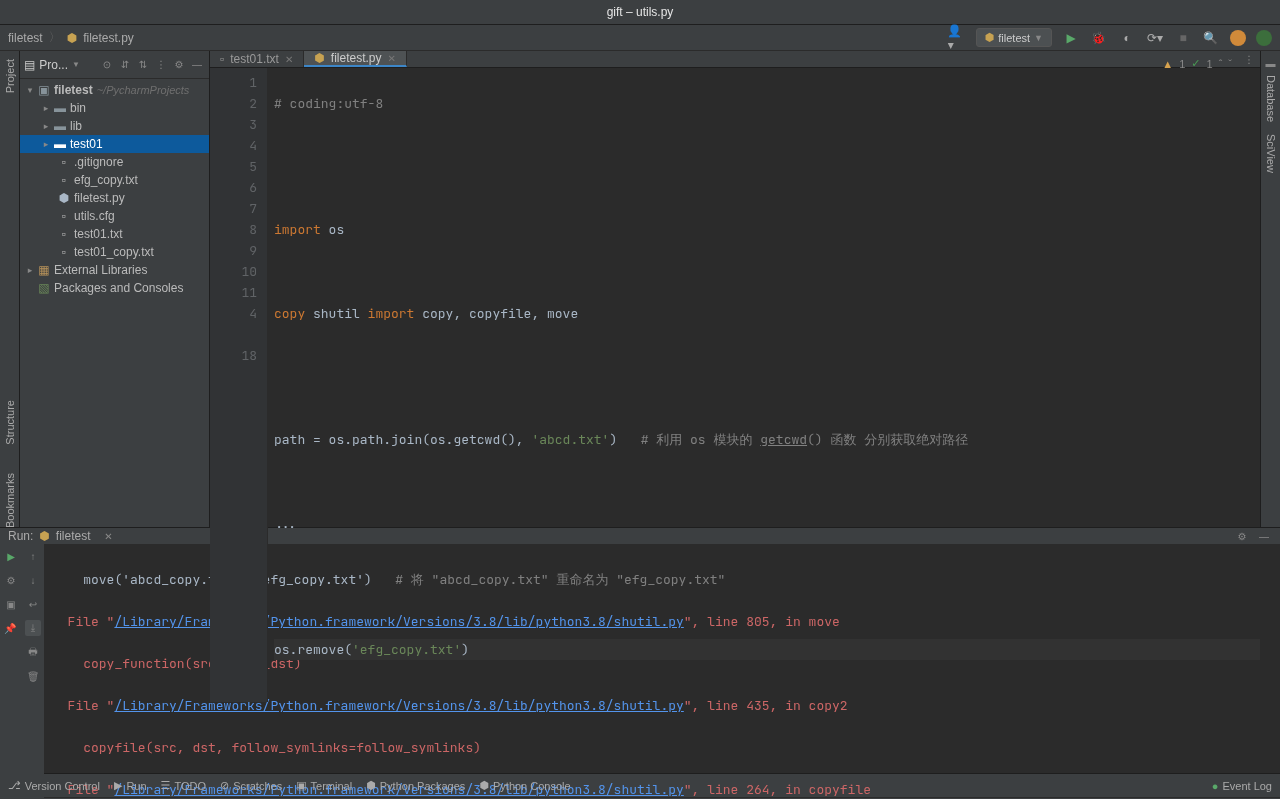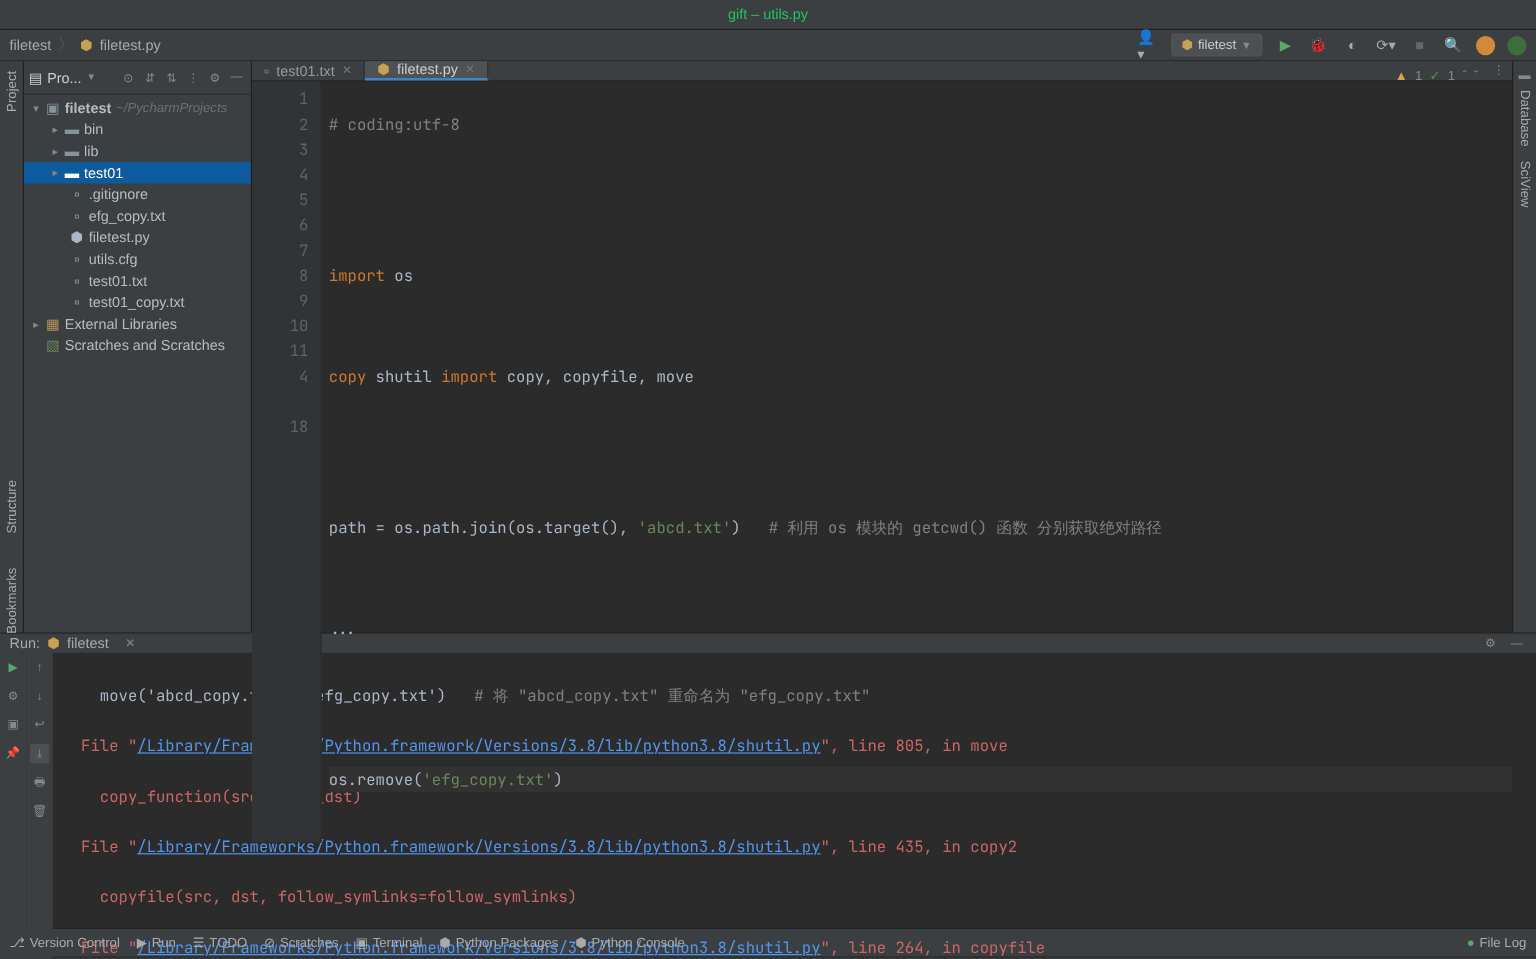--- a/index.html
+++ b/index.html
@@ -1,18 +1,18 @@
 <!DOCTYPE html>
 <html><head>
 <meta charset="utf-8">
 <style>
 * { margin: 0; padding: 0; box-sizing: border-box; }
 body { font-family: -apple-system, "Helvetica Neue", Arial, sans-serif; background: #2b2b2b; color: #bbb; font-size: 12px; overflow: hidden; width: 1280px; height: 799px; }
 .topbar { display: flex; height: 25px; background: #3c3f41; border-bottom: 1px solid #1e1e1e; }
-.topbar-tab { flex: 1; text-align: center; line-height: 25px; color: #22c55e; position: relative; }
+.topbar-tab { flex: 1; text-align: center; line-height: 25px; color: #e5e5e5; position: relative; }
 .topbar-tab.active { background: #2b2b2b; color: #ccc; }
 .navbar { display: flex; align-items: center; height: 26px; background: #3c3f41; border-bottom: 1px solid #2b2b2b; padding: 0 8px; }
 .breadcrumb { display: flex; align-items: center; gap: 6px; font-size: 12px; color: #aaa; }
 .bc-sep { color: #666; }
 .navbar-right { margin-left: auto; display: flex; align-items: center; gap: 10px; }
 .run-config { background: #4c5052; border: 1px solid #555; border-radius: 3px; padding: 2px 8px; display: flex; align-items: center; gap: 4px; font-size: 11px; color: #ccc; }
 .icon-btn { width: 18px; height: 18px; display: inline-flex; align-items: center; justify-content: center; color: #aaa; cursor: pointer; }
 .icon-btn.green { color: #59a869; }
 .avatar { width: 16px; height: 16px; border-radius: 50%; background: #c77a35; }
 
@@ -36,21 +36,21 @@
 .editor-tabs { display: flex; align-items: center; height: 28px; background: #3c3f41; border-bottom: 1px solid #1e1e1e; }
 .editor-tab { display: flex; align-items: center; padding: 0 10px; height: 100%; gap: 6px; color: #999; font-size: 12px; cursor: pointer; border-right: 1px solid #2b2b2b; }
 .editor-tab.active { background: #4e5254; color: #ccc; border-bottom: 2px solid #3c86c8; }
 .editor-tab .close { color: #777; font-size: 10px; }
 .editor-body { flex: 1; display: flex; font-family: "JetBrains Mono", Menlo, Consolas, monospace; font-size: 13px; position: relative; }
 .gutter { width: 58px; text-align: right; color: #606366; padding: 4px 10px 0 0; line-height: 21px; user-select: none; background: #313335; border-right: 1px solid #2b2b2b; }
 .code { flex: 1; padding: 4px 0 0 6px; line-height: 21px; white-space: pre; color: #a9b7c6; position: relative; }
 .kw { color: #cc7832; }
 .str { color: #6a8759; }
 .cm { color: #808080; }
-.underline { text-decoration-color: #808080; }
+.underline { text-decoration: underline; text-decoration-color: #808080; }
 .code-line.current { background: #323232; margin-top: 42px; }
 .inspections { position: absolute; top: 6px; right: 28px; display: flex; align-items: center; gap: 6px; font-size: 11px; color: #888; }
 .insp-warn { color: #d6a24e; }
 .insp-ok { color: #499c54; }
 .right-gutter { width: 20px; background: #3c3f41; border-left: 1px solid #1e1e1e; display: flex; flex-direction: column; align-items: center; padding-top: 4px; gap: 4px; }
 
 .run-panel { height: 246px; border-top: 1px solid #1e1e1e; display: flex; flex-direction: column; background: #2b2b2b; }
 .run-header { display: flex; align-items: center; height: 24px; background: #3c3f41; padding: 0 8px; font-size: 12px; color: #aaa; gap: 6px; }
 .run-body { flex: 1; display: flex; }
 .run-left-tools { width: 22px; background: #3c3f41; display: flex; flex-direction: column; align-items: center; padding-top: 4px; gap: 8px; }
@@ -161,21 +161,21 @@
         <span class="tree-icon">▫</span>
         <span>test01_copy.txt</span>
       </div>
       <div class="tree-row">
         <span class="tree-arrow">▸</span>
         <span class="tree-icon" style="color:#b7925a">▦</span>
         <span>External Libraries</span>
       </div>
       <div class="tree-row" style="padding-left:16px">
         <span class="tree-icon" style="color:#6a8759">▧</span>
-        <span>Scratches and Scratches</span>
+        <span>Packages and Consoles</span>
       </div>
     </div>
   </div>
 
   <div class="editor-area">
     <div class="editor-tabs">
       <div class="editor-tab">
         <span>▫</span>
         <span>test01.txt</span>
         <span class="close">✕</span>
@@ -214,21 +214,21 @@
       </div>
       <div class="code">
 <div class="code-line"><span class="cm"># coding:utf-8</span></div>
 <div class="code-line">&nbsp;</div>
 <div class="code-line">&nbsp;</div>
 <div class="code-line"><span class="kw">import</span><span> os</span></div>
 <div class="code-line">&nbsp;</div>
 <div class="code-line"><span class="kw">copy</span><span> shutil </span><span class="kw">import</span><span> copy, copyfile, move</span></div>
 <div class="code-line">&nbsp;</div>
 <div class="code-line">&nbsp;</div>
-<div class="code-line"><span>path = os.path.join(os.target(), </span><span class="str">'abcd.txt'</span><span>)   </span><span class="cm"># 利用 os 模块的 </span><span class="cm underline">getcwd</span><span class="cm">() 函数 分别获取绝对路径</span></div>
+<div class="code-line"><span>path = os.path.join(os.getcwd(), </span><span class="str">'abcd.txt'</span><span>)   </span><span class="cm"># 利用 os 模块的 </span><span class="cm underline">getcwd</span><span class="cm">() 函数 分别获取绝对路径</span></div>
 <div class="code-line">&nbsp;</div>
 <div class="code-line"><span>...</span></div>
 <div class="code-line">&nbsp;</div>
 <div class="code-line current"><span>os.remove(</span><span class="str">'efg_copy.txt'</span><span>)</span></div>
       </div>
     </div>
   </div>
 
   <div class="right-gutter">
     <span class="tiny-icon">▬</span>
@@ -302,21 +302,21 @@
       <span>⬢</span>
       <span>Python Packages</span>
     </div>
   <div class="tool-item">
       <span>⬢</span>
       <span>Python Console</span>
     </div>
   <div class="spacer"></div>
   <div class="tool-item">
       <span style="color:#59a869">●</span>
-      <span>File Log</span>
+      <span>Event Log</span>
     </div>
 </div>
 
 <div class="statusbar">
   
   
   
   
   
   

